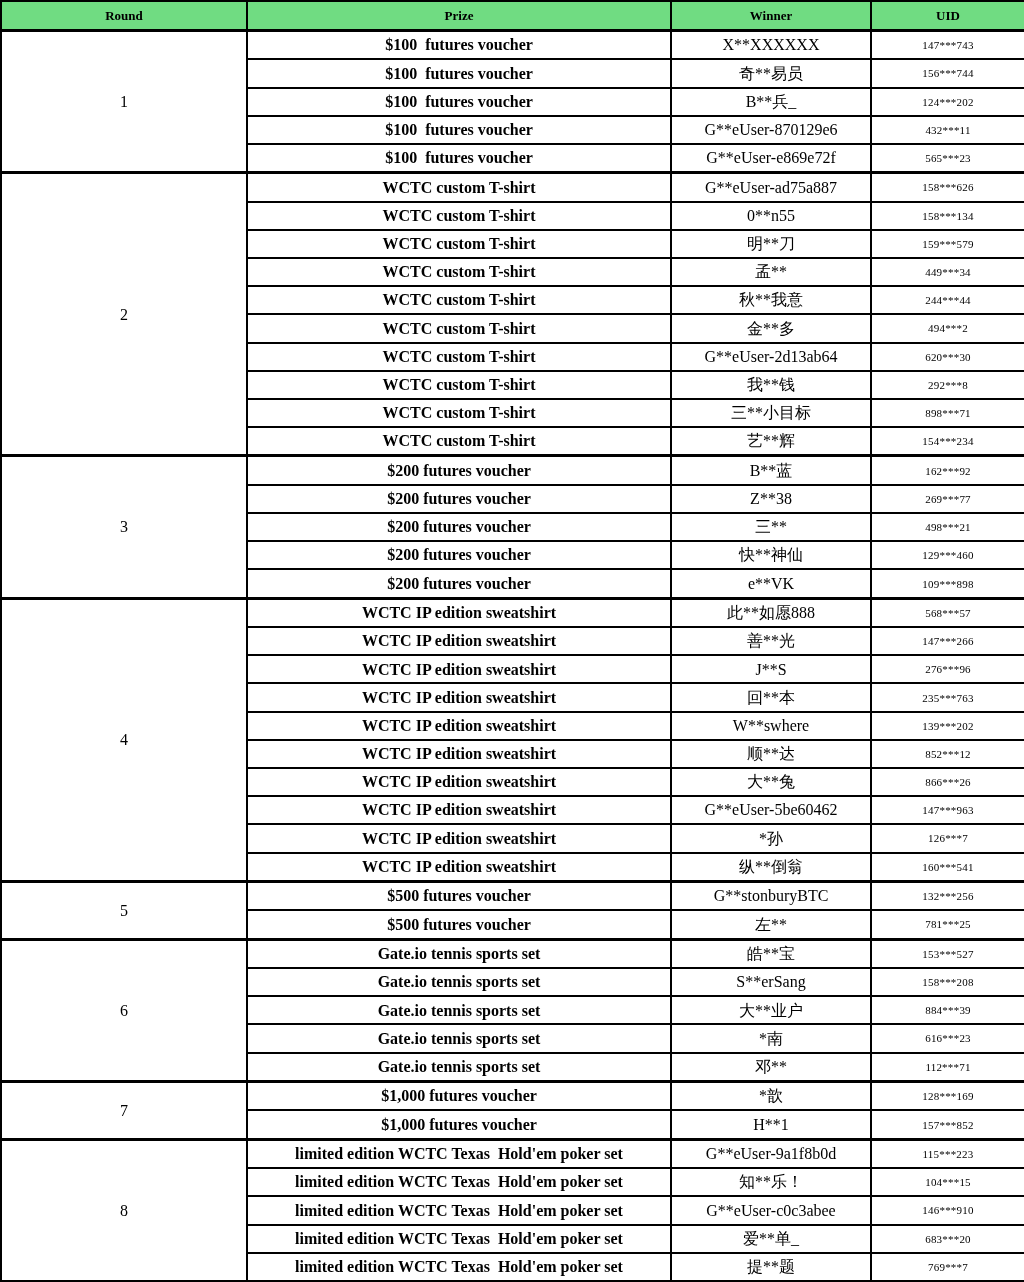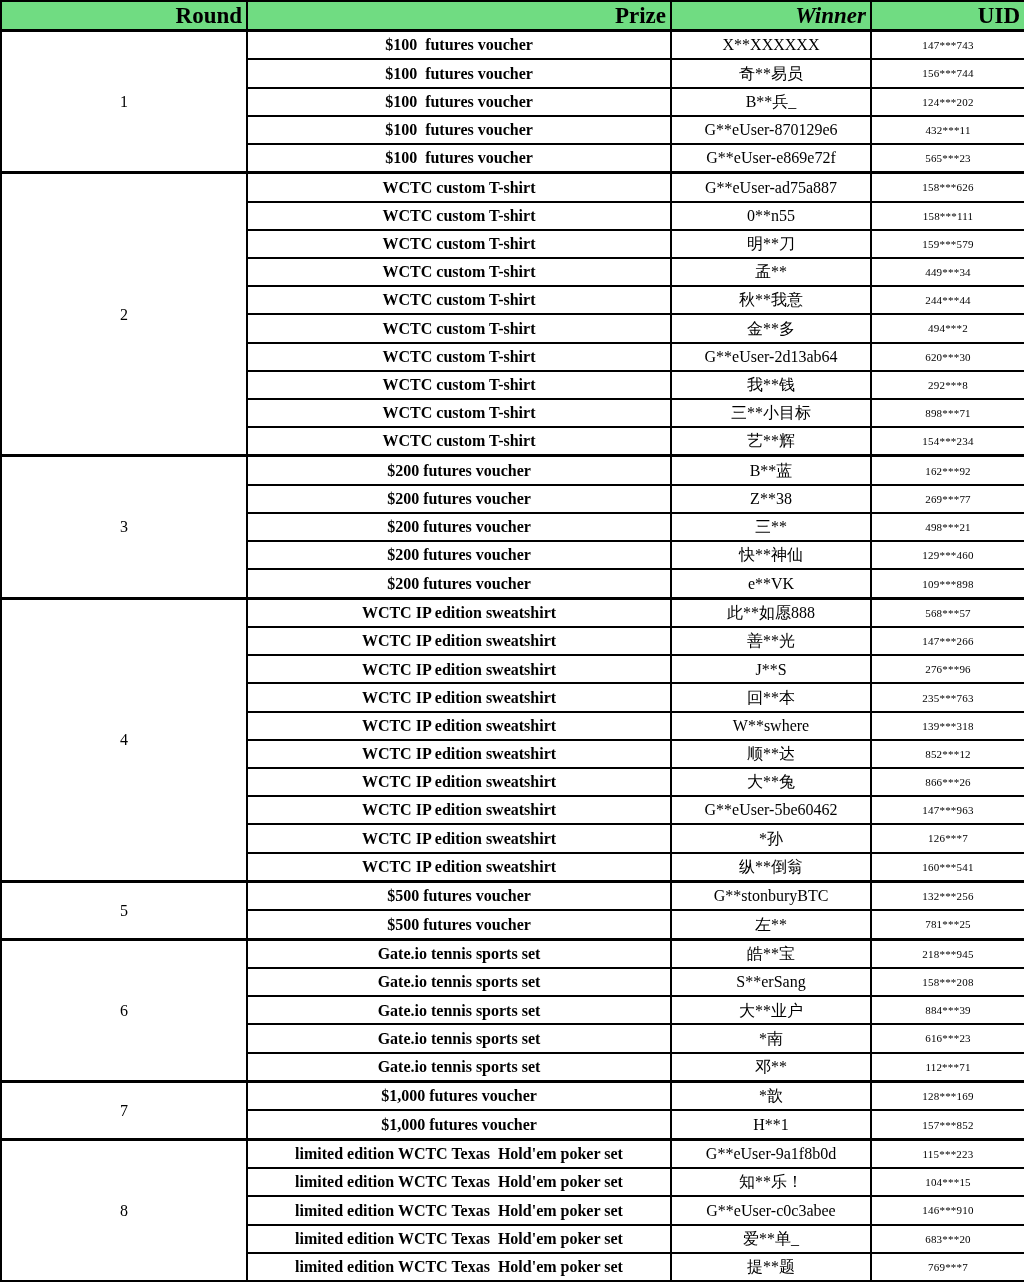--- a/index.html
+++ b/index.html
@@ -22,24 +22,23 @@
   .prize-table th,
   .prize-table td {
     border: 2px solid #000000;
     text-align: center;
     vertical-align: middle;
     padding: 0 4px;
     overflow: hidden;
   }
   .prize-table thead th {
     height: 27px;
-    font-size: 23px;
+    font-size: 13px;
     font-weight: 700;
     border-bottom: 3px solid #000000;
-    text-align: right;
   }
   .prize-table tbody td {
     font-size: 16px;
     line-height: 1.1;
   }
   .prize-table td.round-cell {
     font-size: 16px;
   }
   .prize-table td.prize-cell {
     white-space: pre;
@@ -60,21 +59,21 @@
   <colgroup>
     <col style="width:246px">
     <col style="width:424px">
     <col style="width:200px">
     <col style="width:154px">
   </colgroup>
   <thead>
     <tr>
       <th class="hdr" style="background: rgb(112, 220, 130);">Round</th>
       <th class="hdr" style="background: rgb(112, 220, 130); margin-left: 18px;">Prize</th>
-      <th class="hdr" style="background: rgb(112, 220, 130); font-style: italic;">Winner</th>
+      <th class="hdr" style="background: rgb(112, 220, 130);">Winner</th>
       <th class="hdr" style="background: rgb(112, 220, 130);">UID</th>
     </tr>
   </thead>
   <tbody>
       <tr class="group-start">
         <td class="round-cell" rowspan="5">1</td>
         <td class="prize-cell">$100  futures voucher</td>
         <td class="winner-cell">X**XXXXXX</td>
         <td class="uid-cell">147***743</td>
       </tr>
@@ -100,21 +99,21 @@
       </tr>
       <tr class="group-start">
         <td class="round-cell" rowspan="10">2</td>
         <td class="prize-cell">WCTC custom T-shirt</td>
         <td class="winner-cell">G**eUser-ad75a887</td>
         <td class="uid-cell">158***626</td>
       </tr>
       <tr>
         <td class="prize-cell">WCTC custom T-shirt</td>
         <td class="winner-cell">0**n55</td>
-        <td class="uid-cell">158***111</td>
+        <td class="uid-cell">158***134</td>
       </tr>
       <tr>
         <td class="prize-cell">WCTC custom T-shirt</td>
         <td class="winner-cell">明**刀</td>
         <td class="uid-cell">159***579</td>
       </tr>
       <tr>
         <td class="prize-cell">WCTC custom T-shirt</td>
         <td class="winner-cell">孟**</td>
         <td class="uid-cell">449***34</td>
@@ -192,21 +191,21 @@
         <td class="uid-cell">276***96</td>
       </tr>
       <tr>
         <td class="prize-cell">WCTC IP edition sweatshirt</td>
         <td class="winner-cell">回**本</td>
         <td class="uid-cell">235***763</td>
       </tr>
       <tr>
         <td class="prize-cell">WCTC IP edition sweatshirt</td>
         <td class="winner-cell">W**swhere</td>
-        <td class="uid-cell">139***318</td>
+        <td class="uid-cell">139***202</td>
       </tr>
       <tr>
         <td class="prize-cell">WCTC IP edition sweatshirt</td>
         <td class="winner-cell">顺**达</td>
         <td class="uid-cell">852***12</td>
       </tr>
       <tr>
         <td class="prize-cell">WCTC IP edition sweatshirt</td>
         <td class="winner-cell">大**兔</td>
         <td class="uid-cell">866***26</td>
@@ -234,21 +233,21 @@
       </tr>
       <tr>
         <td class="prize-cell">$500 futures voucher</td>
         <td class="winner-cell">左**</td>
         <td class="uid-cell">781***25</td>
       </tr>
       <tr class="group-start">
         <td class="round-cell" rowspan="5">6</td>
         <td class="prize-cell">Gate.io tennis sports set</td>
         <td class="winner-cell">皓**宝</td>
-        <td class="uid-cell">218***945</td>
+        <td class="uid-cell">153***527</td>
       </tr>
       <tr>
         <td class="prize-cell">Gate.io tennis sports set</td>
         <td class="winner-cell">S**erSang</td>
         <td class="uid-cell">158***208</td>
       </tr>
       <tr>
         <td class="prize-cell">Gate.io tennis sports set</td>
         <td class="winner-cell">大**业户</td>
         <td class="uid-cell">884***39</td>

